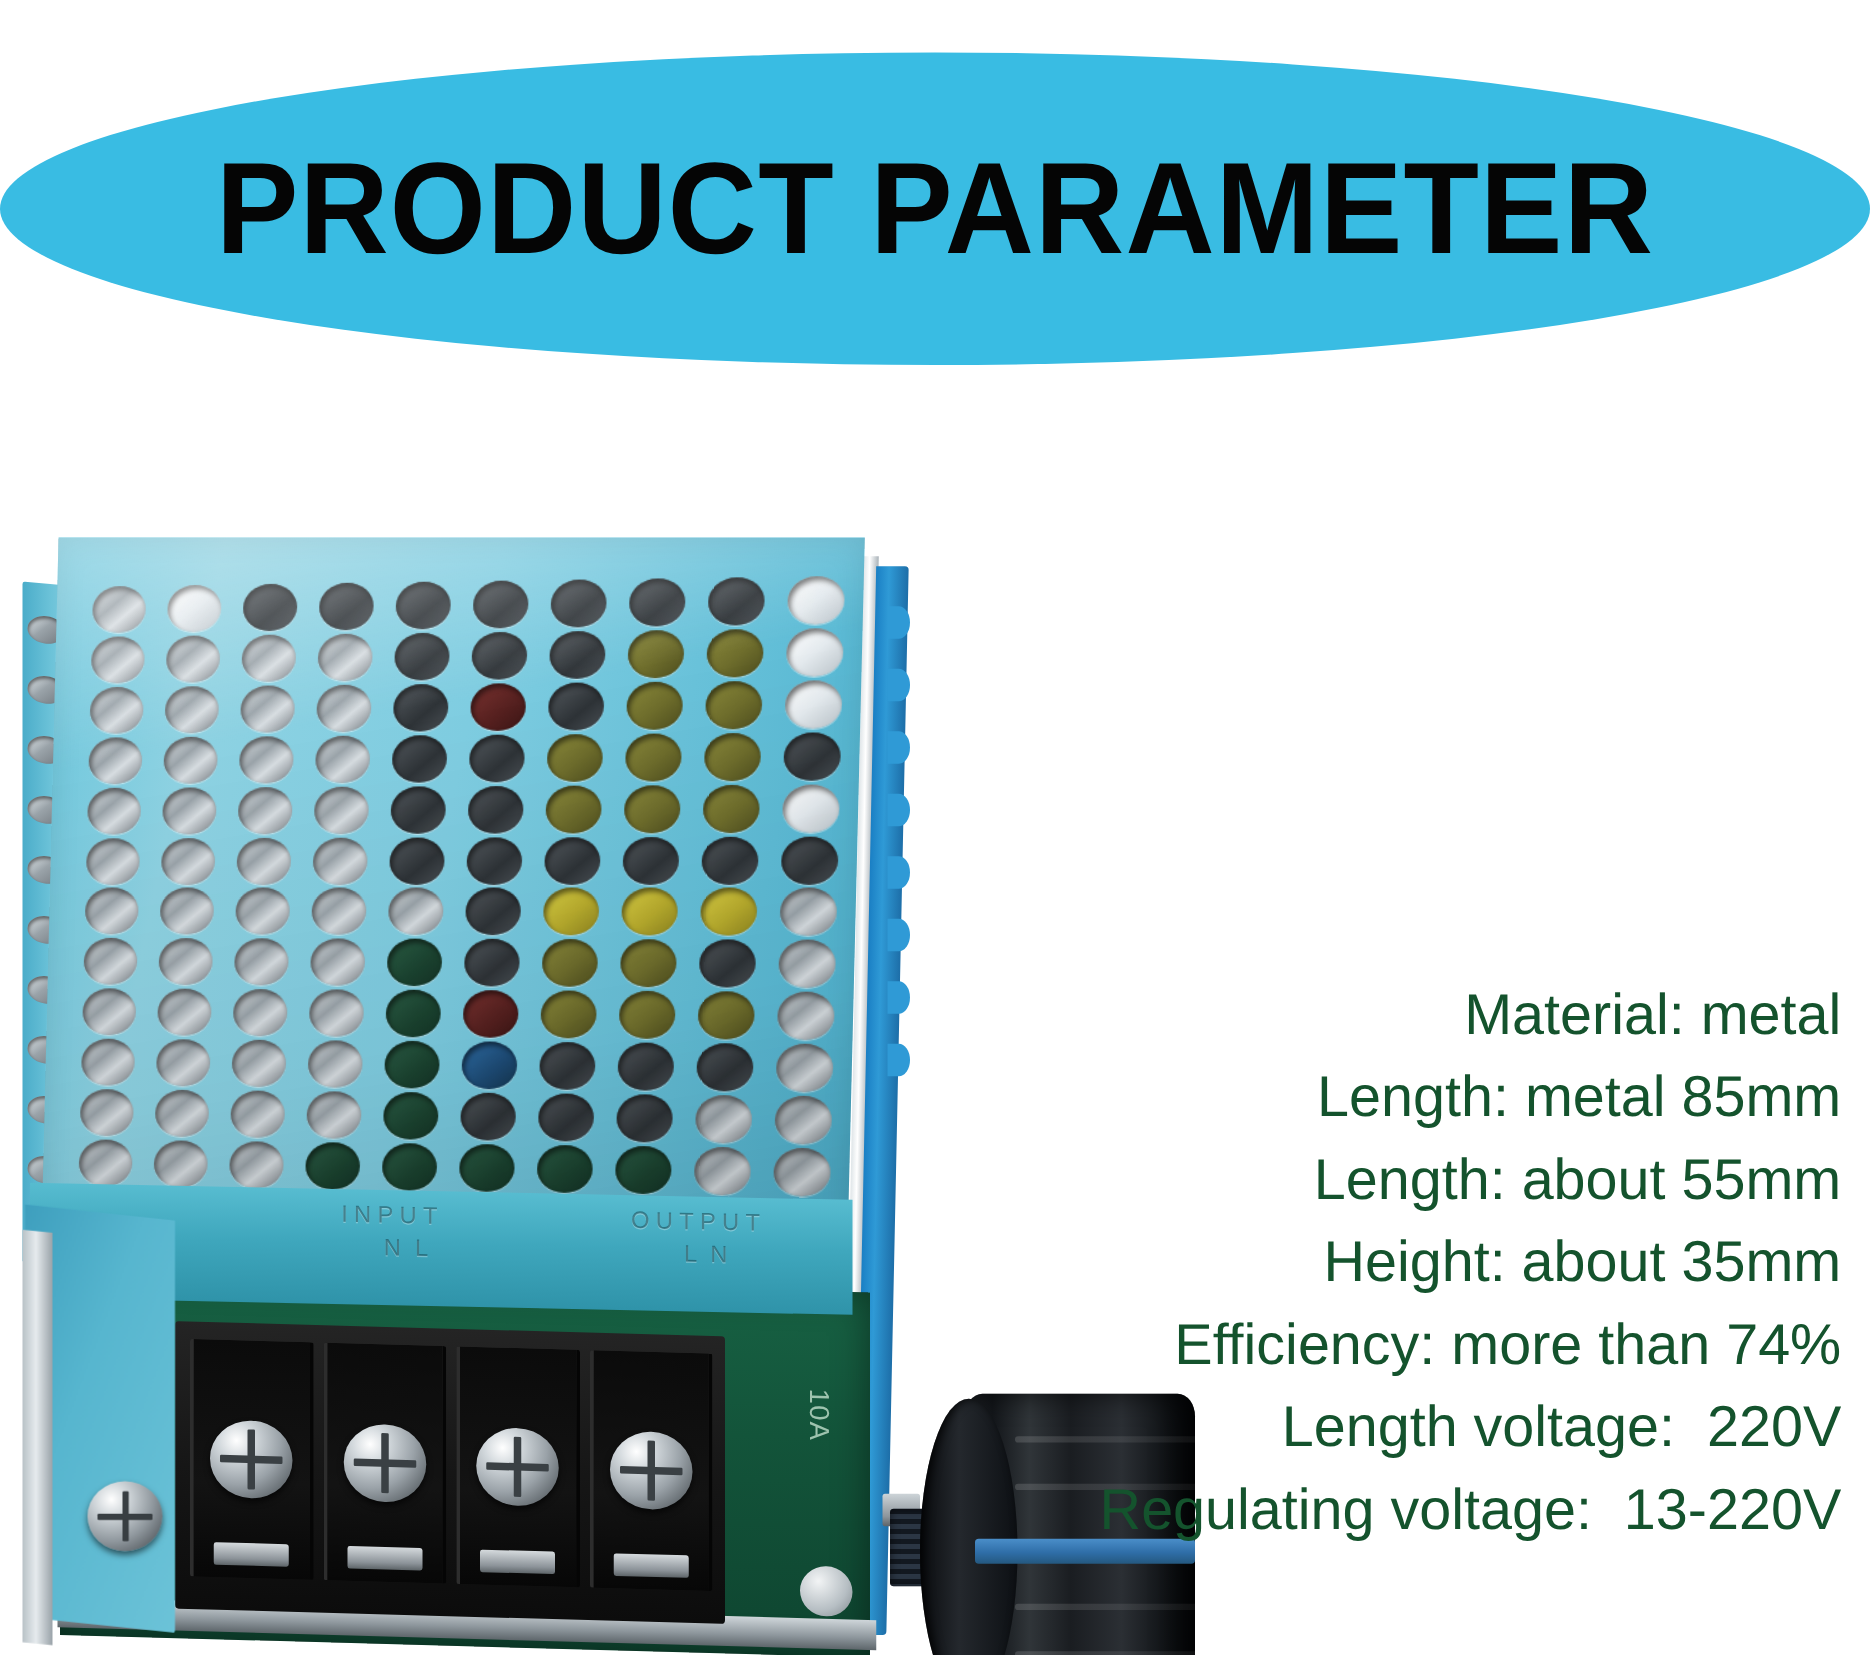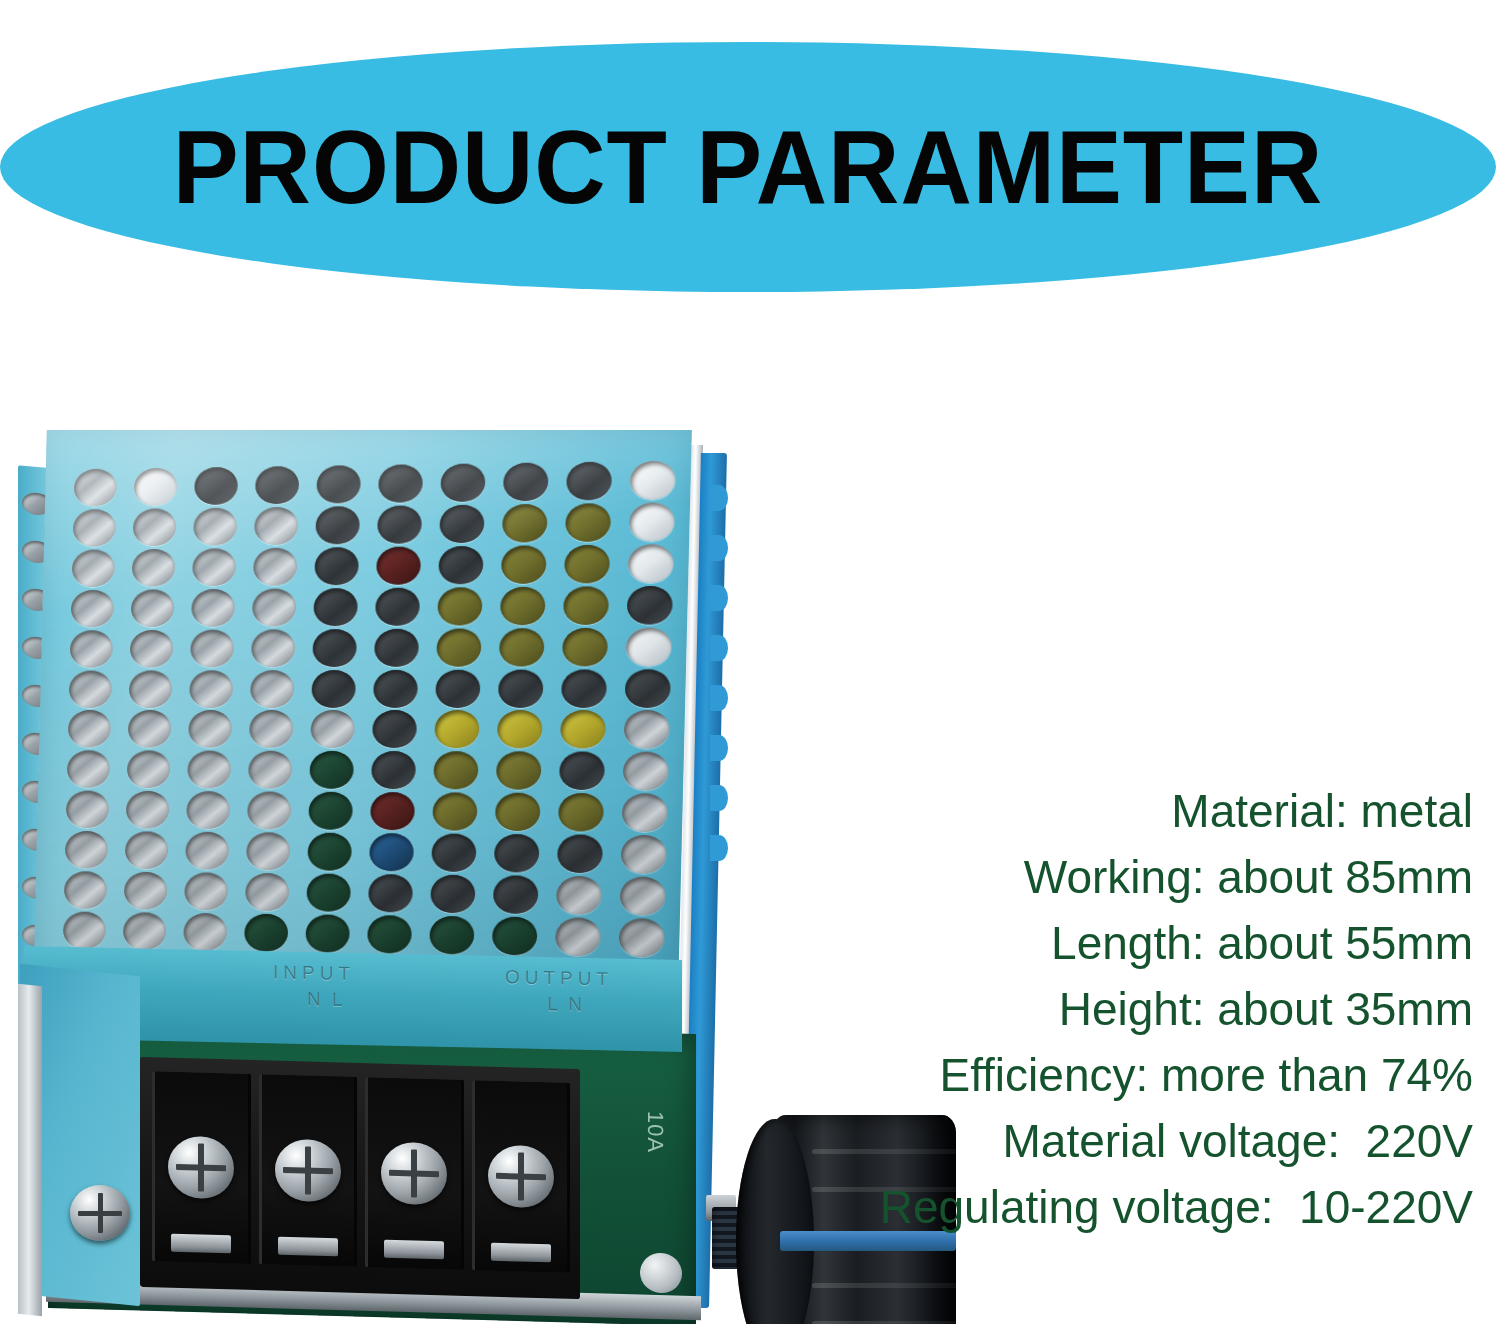--- a/index.html
+++ b/index.html
@@ -548,21 +548,21 @@
         <div class="knob-rib" style="top:206px"></div>
       </div>
       <div id="knob-skirt"></div>
       <div id="knob-stripe"></div>
     </div>
 
   </div>
 
   <div id="spec-list">
     <div class="spec-line">Material: metal</div>
-    <div class="spec-line">Working: about 85mm</div>
+    <div class="spec-line">Length: metal 85mm</div>
     <div class="spec-line">Length: about 55mm</div>
     <div class="spec-line">Height: about 35mm</div>
     <div class="spec-line">Efficiency: more than 74%</div>
-    <div class="spec-line">Material voltage:  220V</div>
-    <div class="spec-line">Regulating voltage:  10-220V</div>
+    <div class="spec-line">Length voltage:  220V</div>
+    <div class="spec-line">Regulating voltage:  13-220V</div>
   </div>
 
 </div>
 
 </body></html>

